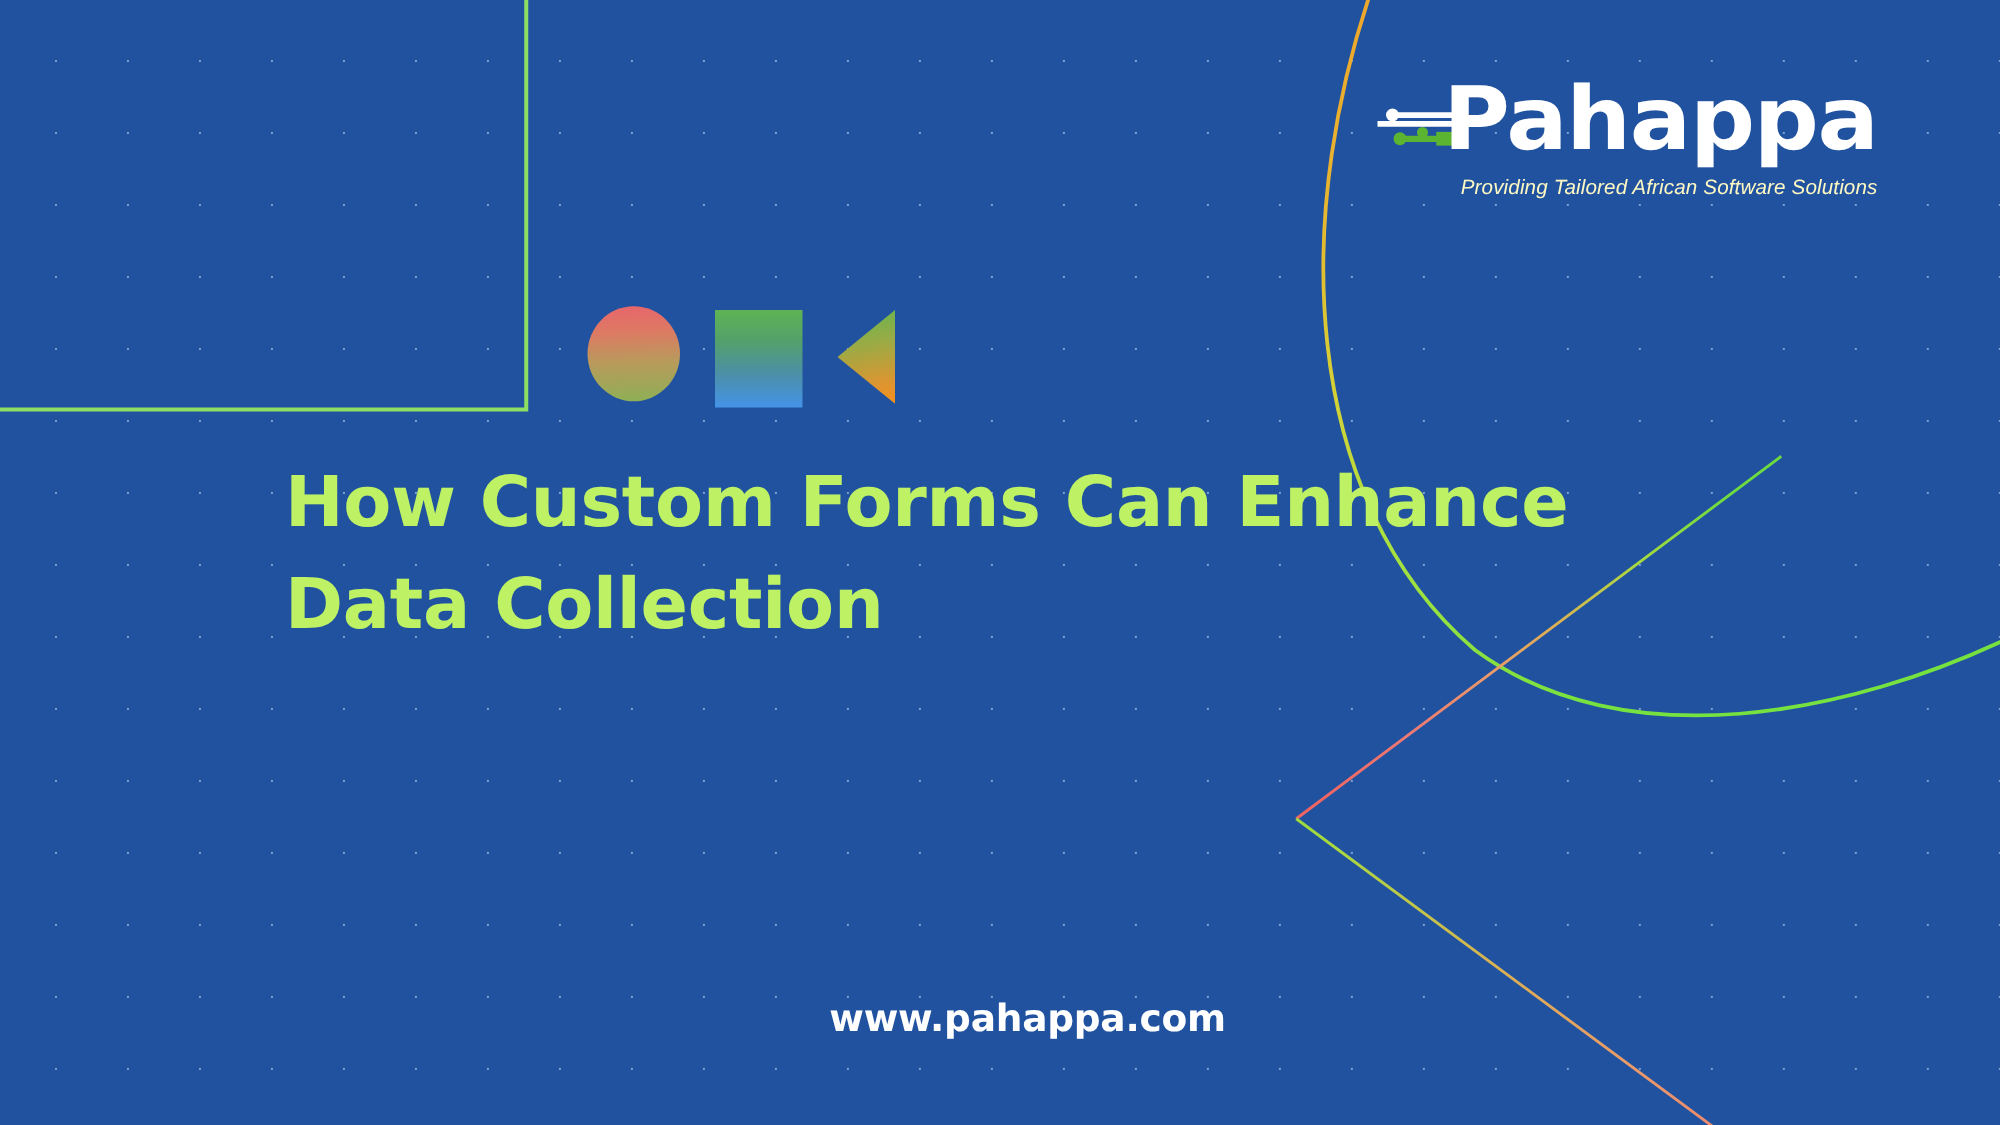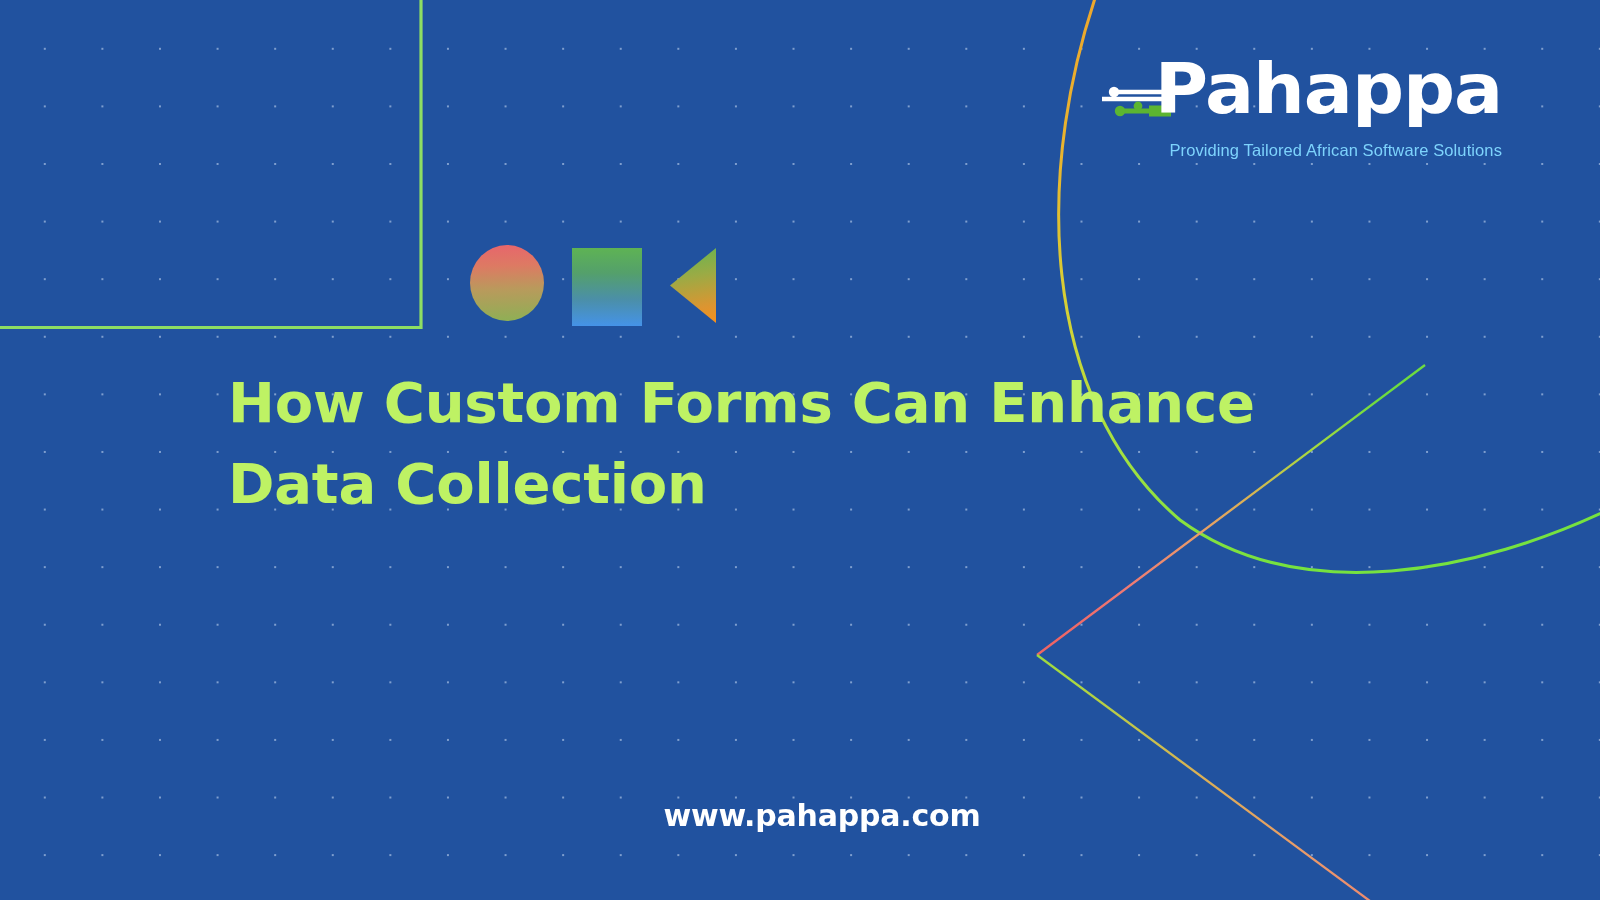--- a/index.html
+++ b/index.html
@@ -41,21 +41,21 @@
   
   .logo-block {
     position: absolute;
     top: 54px;
     right: 98px;
     text-align: right;
     width: 420px;
   }
   .logo-row {
     display: flex;
-    align-items: flex-start;
+    align-items: flex-end;
     justify-content: flex-end;
     height: 76px;
   }
   .logo-mark {
     width: 80px;
     height: 76px;
     flex: 0 0 auto;
     margin-right: -6px;
   }
   .logo-word {
@@ -65,23 +65,24 @@
     line-height: 1;
     letter-spacing: -1px;
     color: #ffffff;
     margin: 0;
     transform: scaleX(1.04);
     transform-origin: right center;
   }
   .tagline {
     margin: 11px 0 0 0;
     font-family: "Liberation Sans", sans-serif;
+    font-style: italic;
     font-size: 16.5px;
     letter-spacing: 0.1px;
-    color: #7dd3fc;
+    color: #fef9c3;
     white-space: nowrap;
   }
 
   
   .shape-row {
     position: absolute;
     left: 470px;
     top: 245px;
     display: flex;
     align-items: flex-start;

